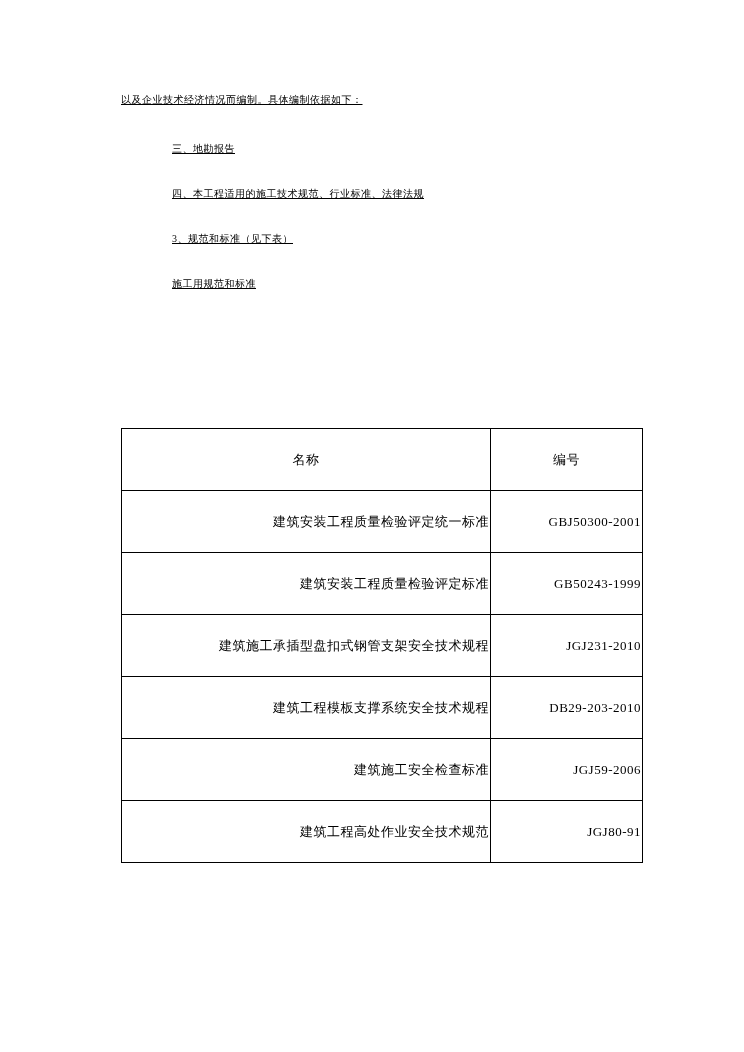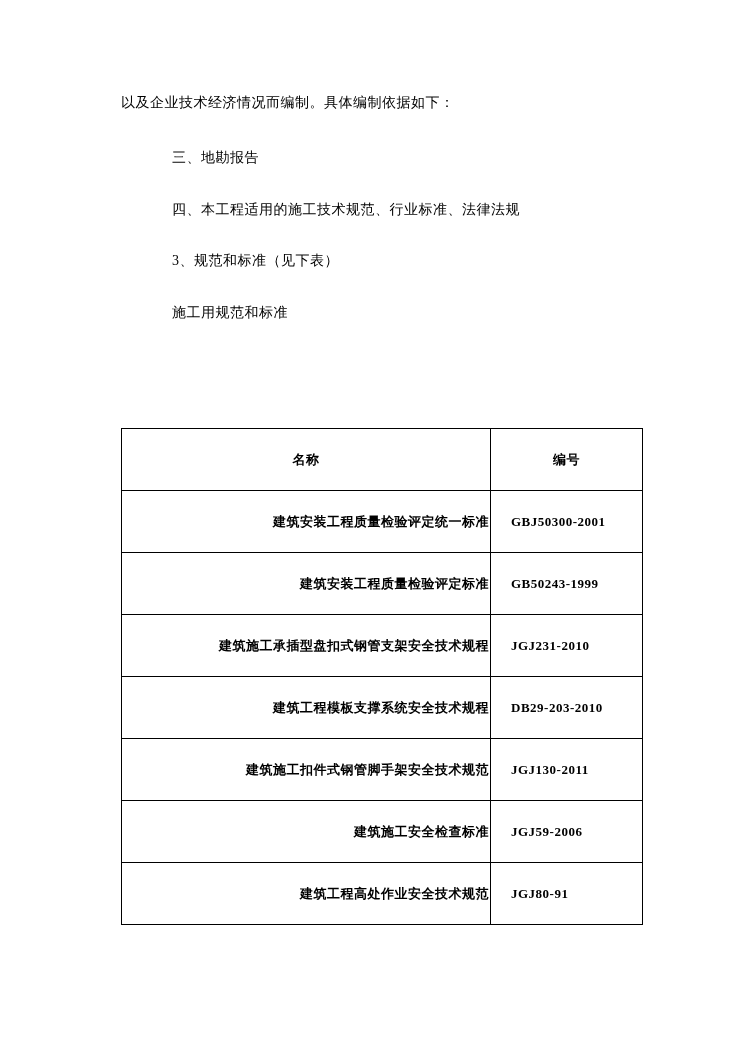--- a/index.html
+++ b/index.html
@@ -22,25 +22,26 @@
     box-sizing: border-box;
     padding: 0;
   }
   .content {
     position: absolute;
     left: 121px;
     top: 92px;
     width: 520px;
   }
   .para {
-    font-size: 14px;
+    font-size: 10px;
     line-height: 1.6;
     letter-spacing: 0.5px;
     margin: 0 0 29px 0;
     white-space: nowrap;
+    text-decoration: underline;
   }
   .para.indent {
     text-indent: 0;
     padding-left: 51px;
   }
   .para.lead {
     padding-left: 0;
     margin-bottom: 33px;
   }
   table.std-table {
@@ -48,34 +49,34 @@
     left: 121px;
     top: 428px;
     width: 521px;
     border-collapse: collapse;
     table-layout: fixed;
   }
   table.std-table td, table.std-table th {
     border: 1px solid #000000;
     height: 59px;
     font-size: 13px;
-    font-weight: bold;
+    font-weight: normal;
     letter-spacing: 0.5px;
     vertical-align: middle;
   }
   table.std-table th.h-name, table.std-table th.h-code {
     text-align: center;
   }
   table.std-table td.c-name {
     padding-left: 10px;
     text-align: right;
   }
   table.std-table td.c-code {
-    padding-left: 20px;
-    text-align: left;
+    padding-left: 12px;
+    text-align: right;
     font-family: "Liberation Serif", "DejaVu Serif", serif;
   }
   col.col-name { width: 369px; }
   col.col-code { width: 152px; }
 </style>
 </head>
 <body>
 
 <div class="page">
 
@@ -109,24 +110,20 @@
       </tr>
       <tr>
         <td class="c-name">建筑施工承插型盘扣式钢管支架安全技术规程</td>
         <td class="c-code">JGJ231-2010</td>
       </tr>
       <tr>
         <td class="c-name">建筑工程模板支撑系统安全技术规程</td>
         <td class="c-code">DB29-203-2010</td>
       </tr>
       <tr>
-        <td class="c-name">建筑施工扣件式钢管脚手架安全技术规范</td>
-        <td class="c-code">JGJ130-2011</td>
-      </tr>
-      <tr>
         <td class="c-name">建筑施工安全检查标准</td>
         <td class="c-code">JGJ59-2006</td>
       </tr>
       <tr>
         <td class="c-name">建筑工程高处作业安全技术规范</td>
         <td class="c-code">JGJ80-91</td>
       </tr>
     </tbody>
   </table>
 

